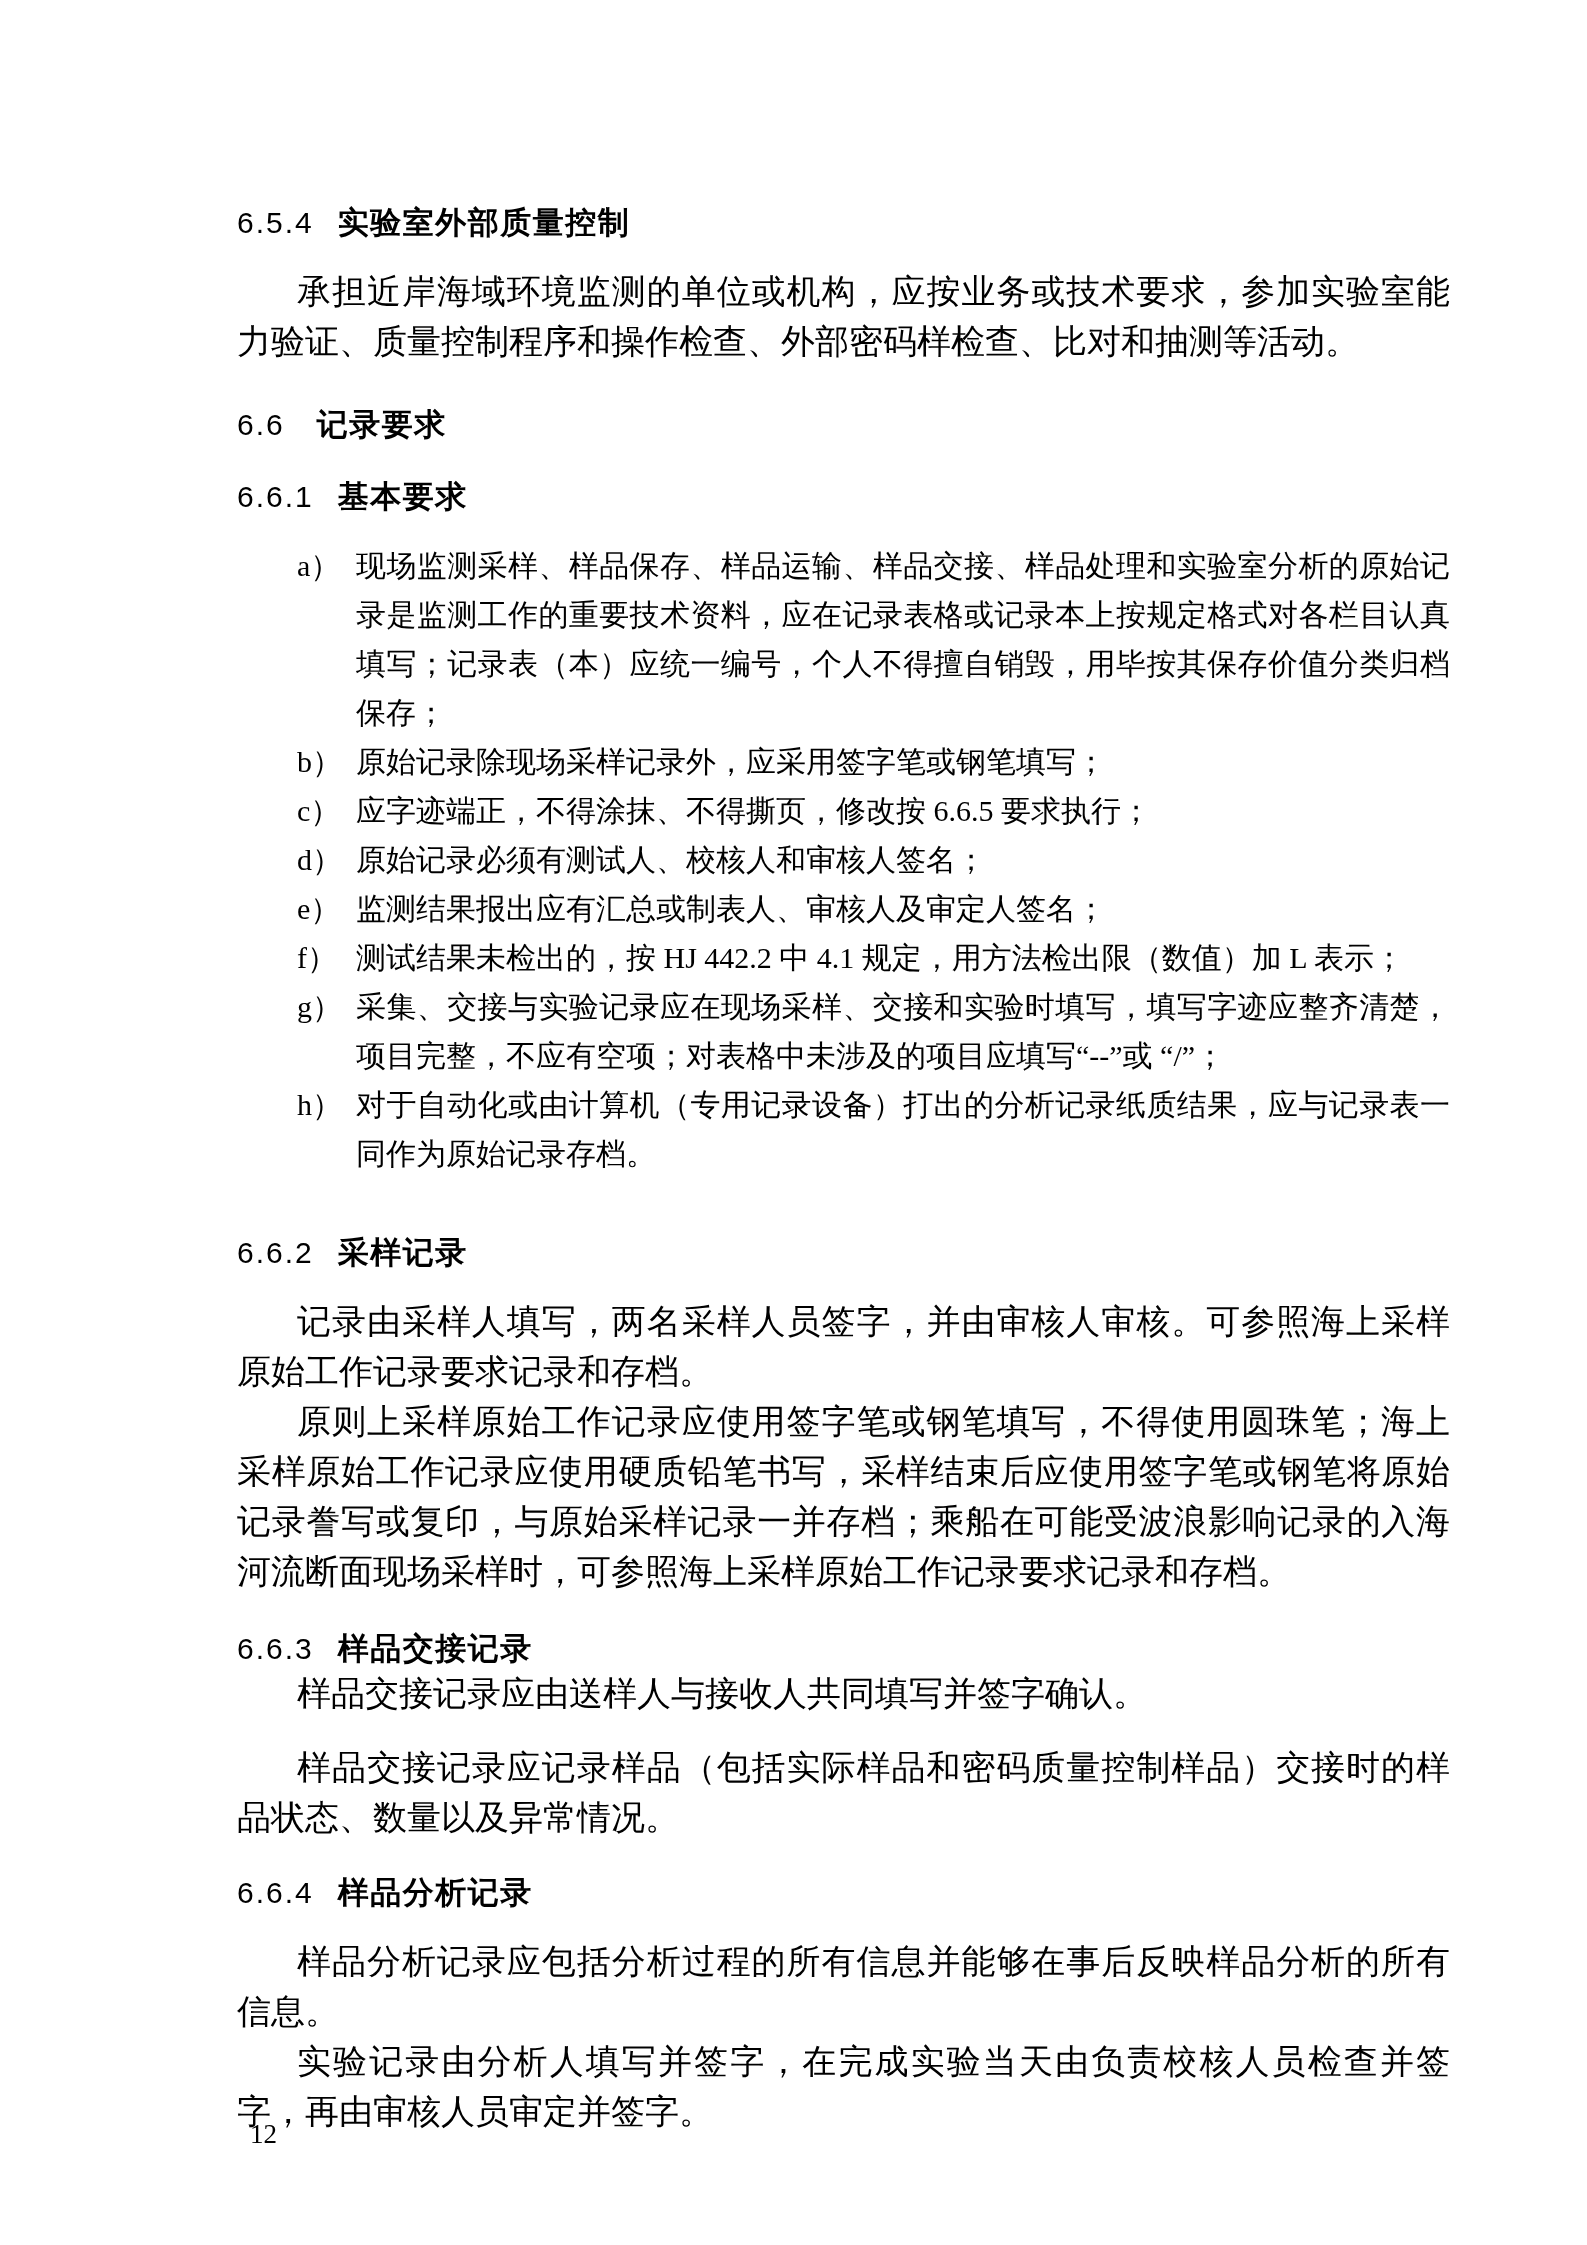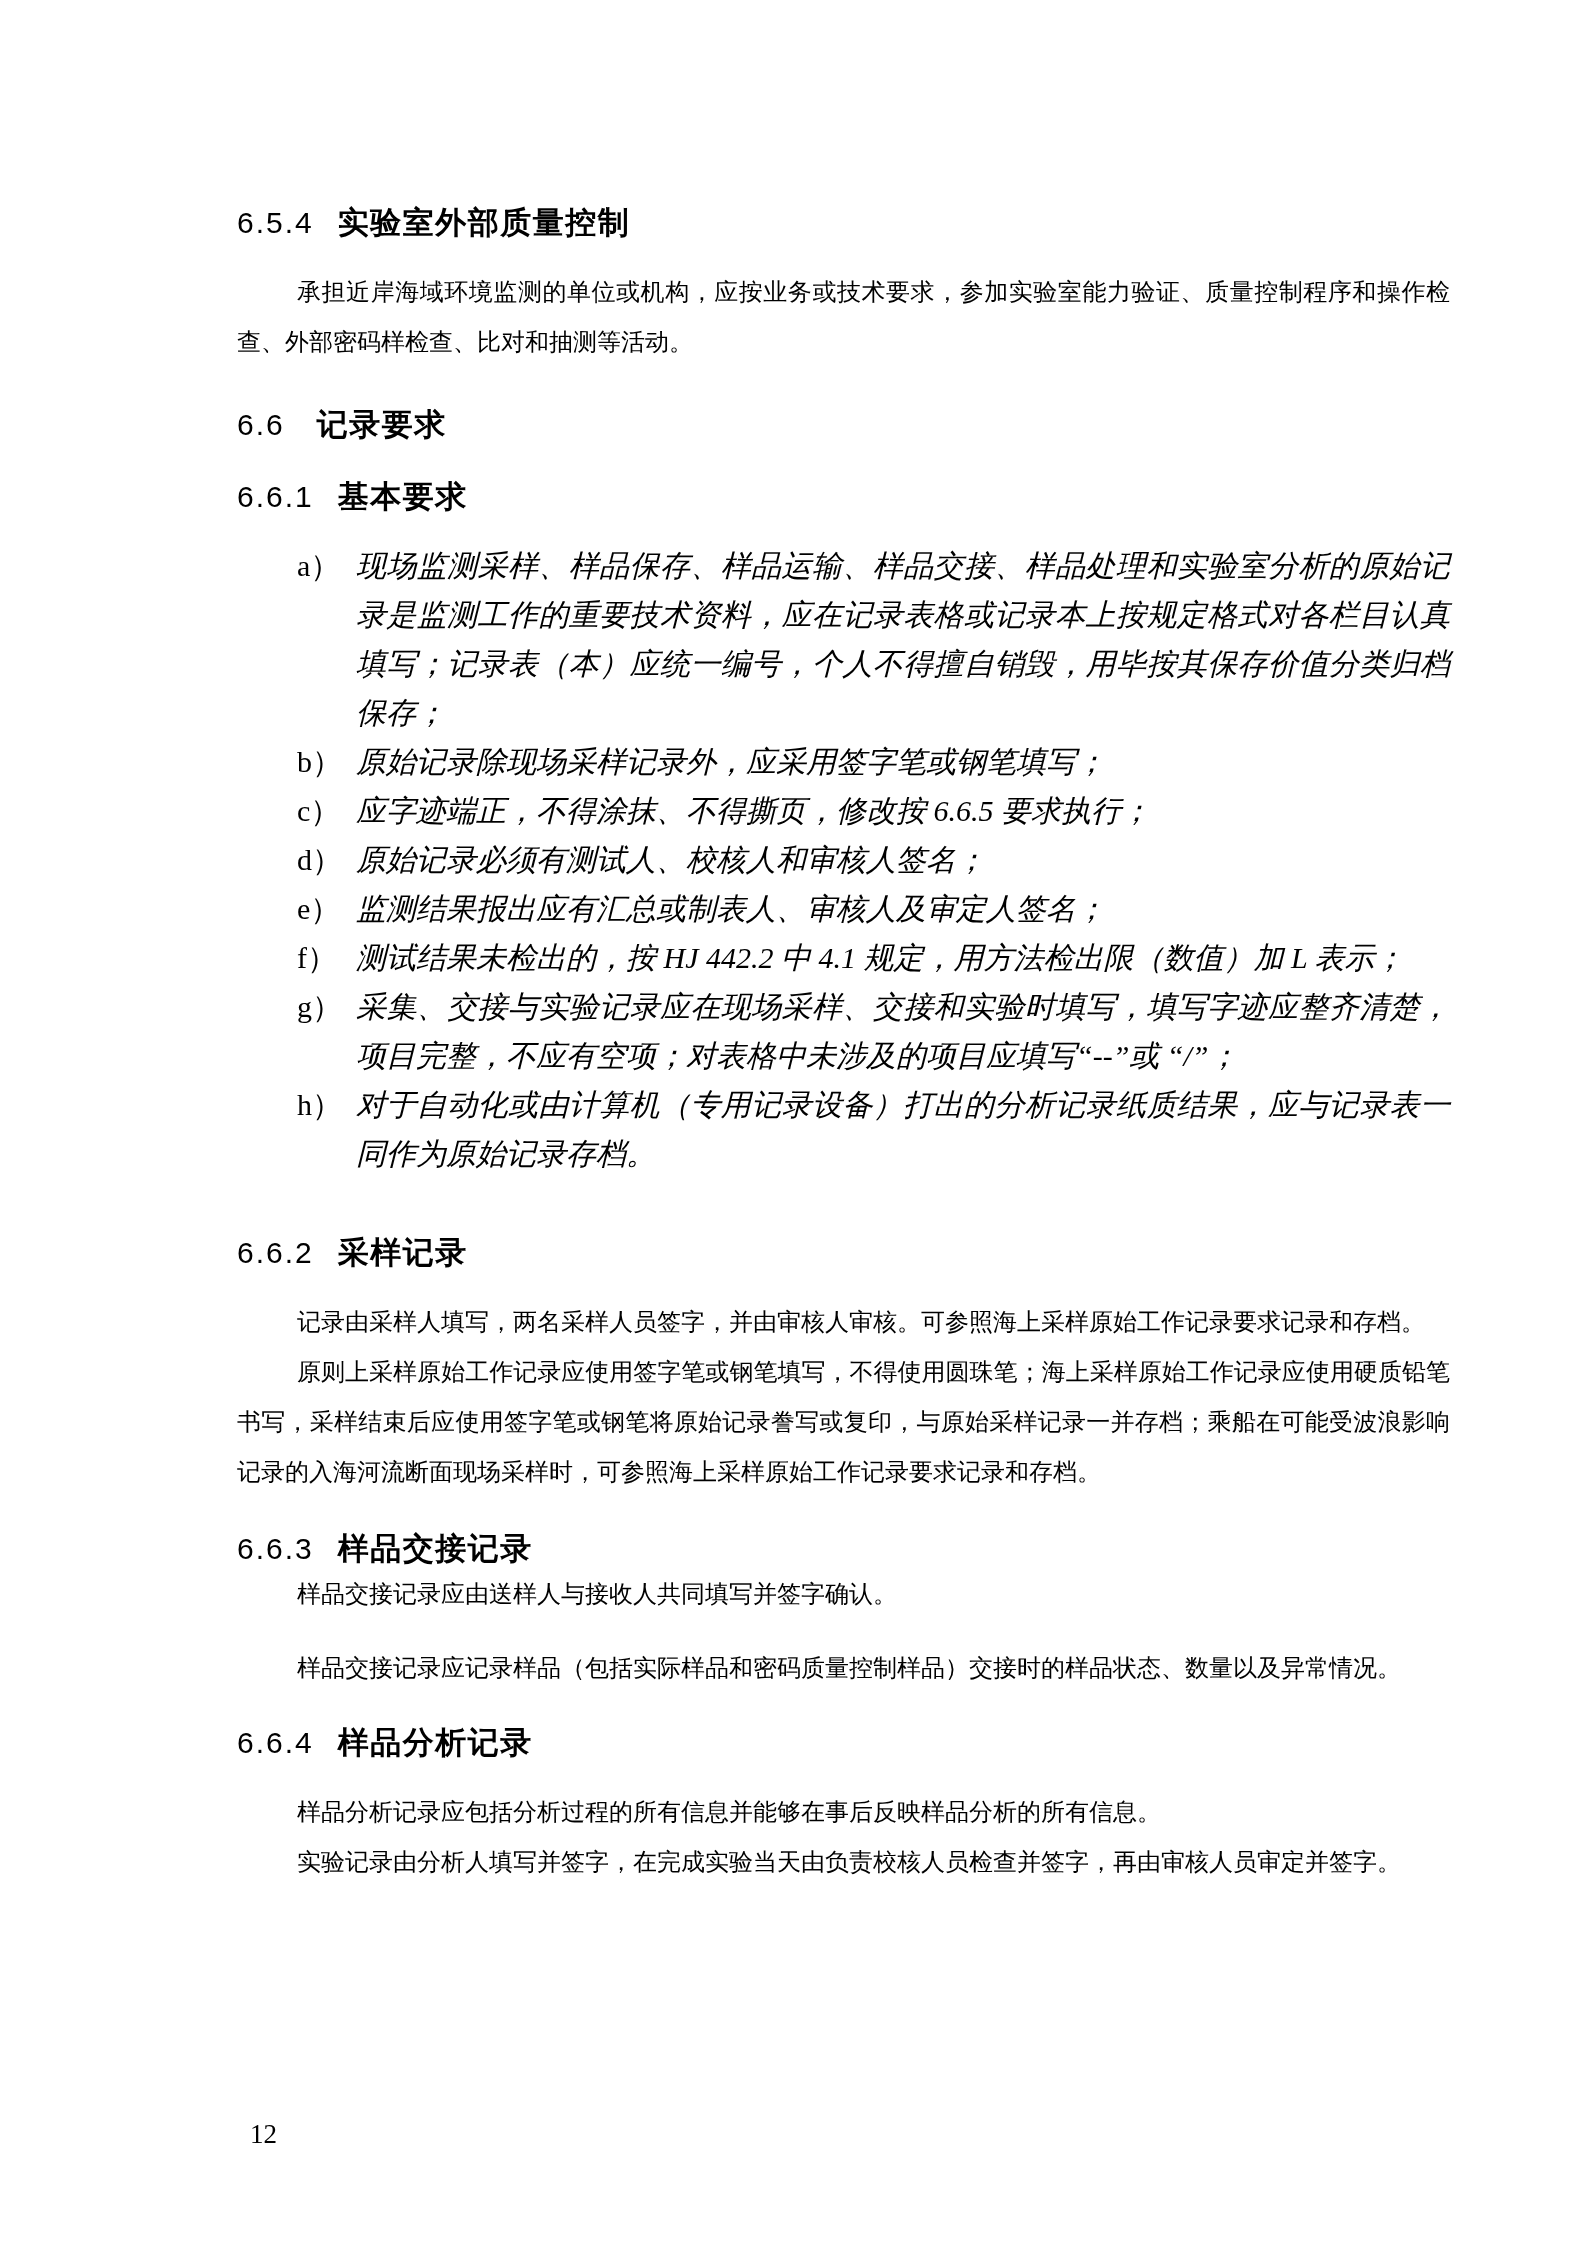--- a/index.html
+++ b/index.html
@@ -43,21 +43,21 @@
   .h-654 { margin-top: 203px; }
   .h-66  { margin-top: 38px; gap: 8px; }
   .h-661 { margin-top: 32px; }
   .h-662 { margin-top: 55px; }
   .h-663 { margin-top: 32px; }
   .h-664 { margin-top: 30px; }
 
   .para {
     margin: 0;
     margin-top: 24px;
-    font-size: 24px;
+    font-size: 34px;
     line-height: 50px;
     text-align: justify;
     text-indent: 60px;
   }
   .para.follow {
     margin-top: 0;
   }
 
   .list {
     margin-top: 24px;
@@ -69,21 +69,20 @@
     display: flex;
     align-items: flex-start;
   }
   .li .marker {
     flex: none;
     width: 59px;
   }
   .li .li-text {
     flex: 1;
     text-align: justify;
-    font-style: italic;
   }
 
   .page-number {
     position: absolute;
     left: 250px;
     top: 2082px;
     font-size: 27px;
     line-height: 32px;
     font-family: "Liberation Serif", "DejaVu Serif", serif;
     margin-top: 36px;

